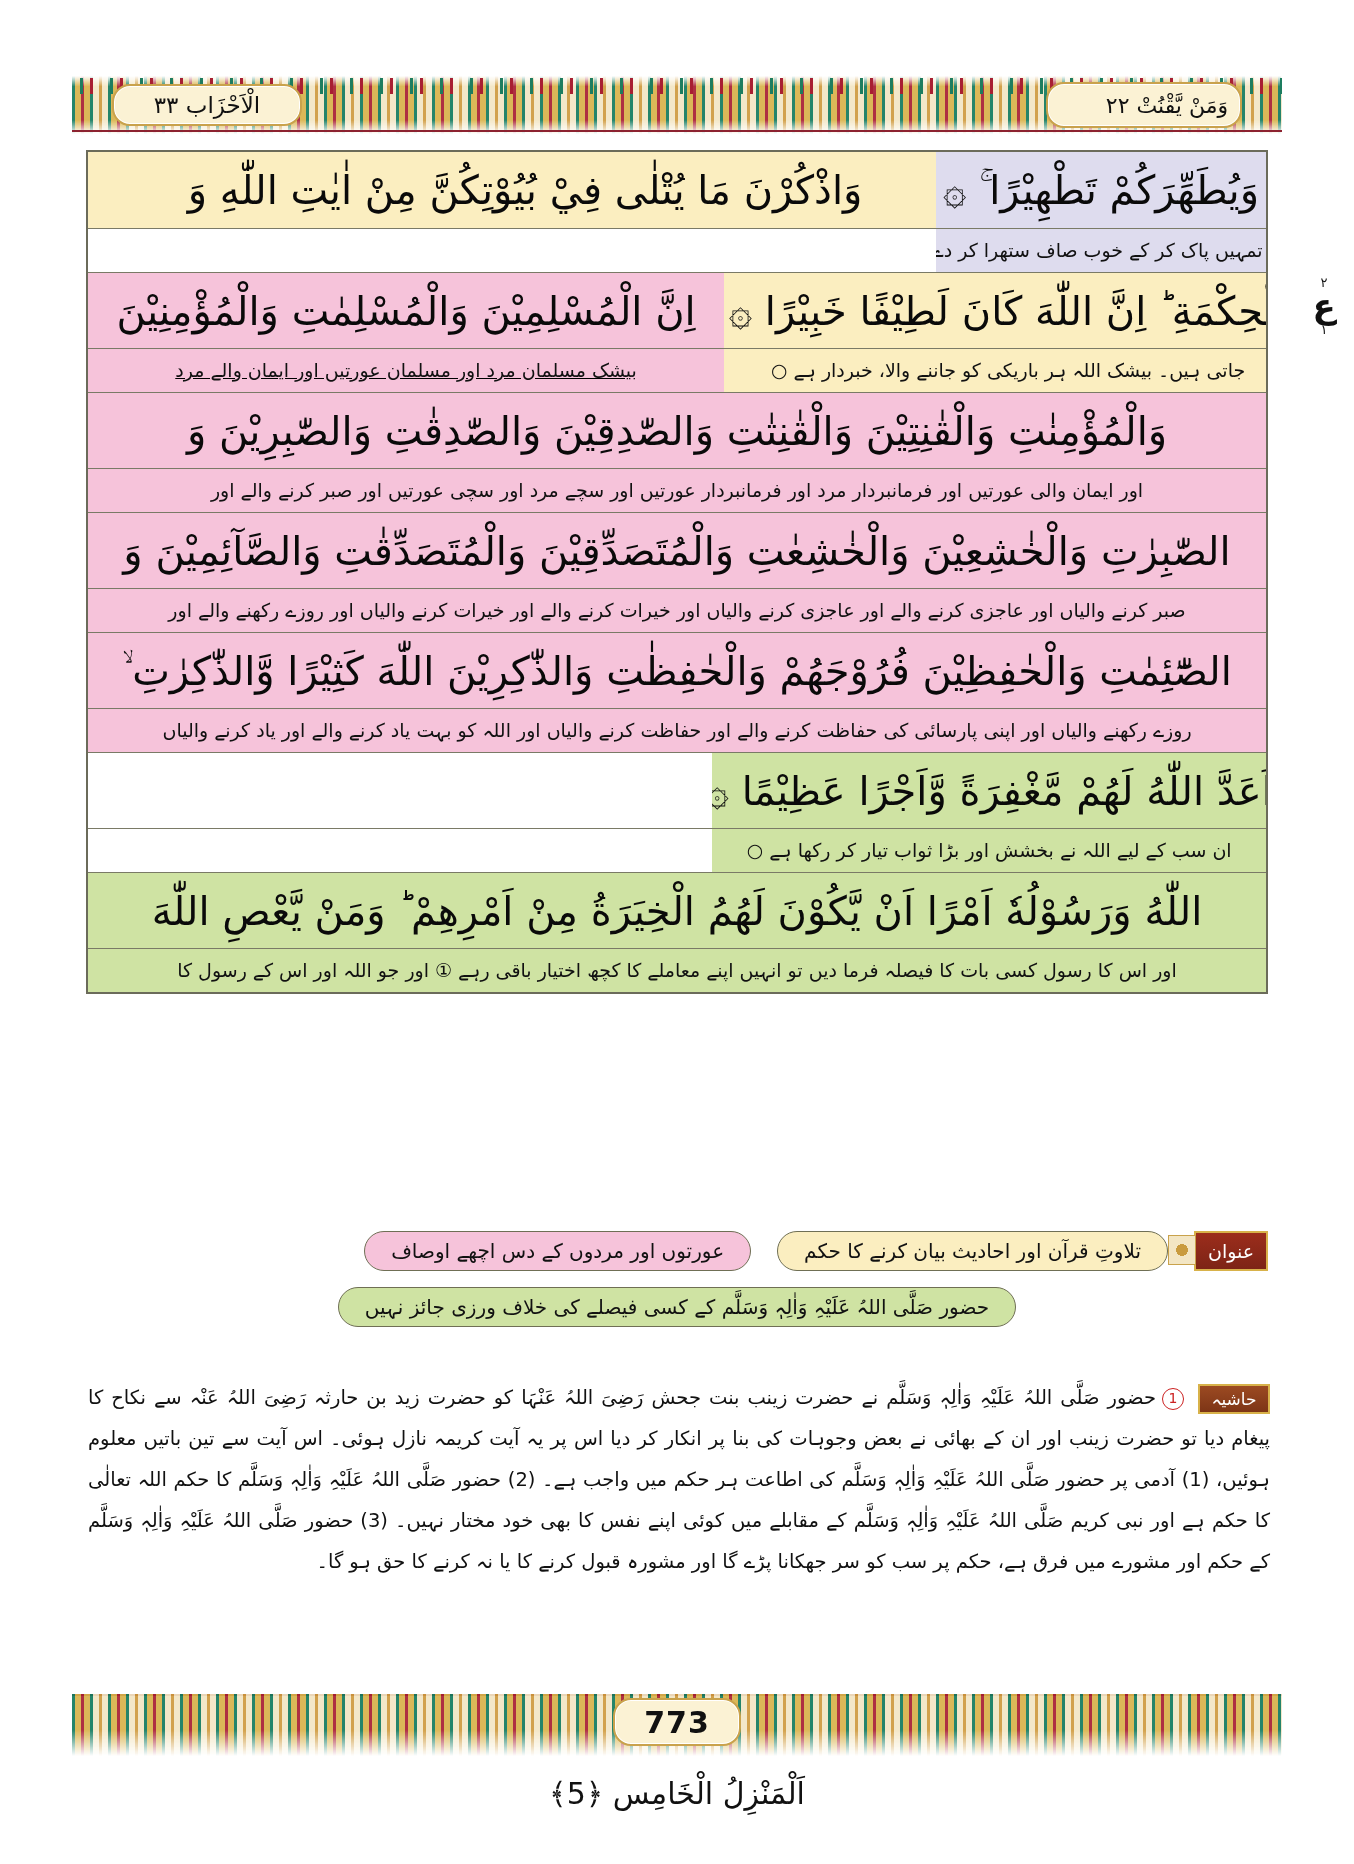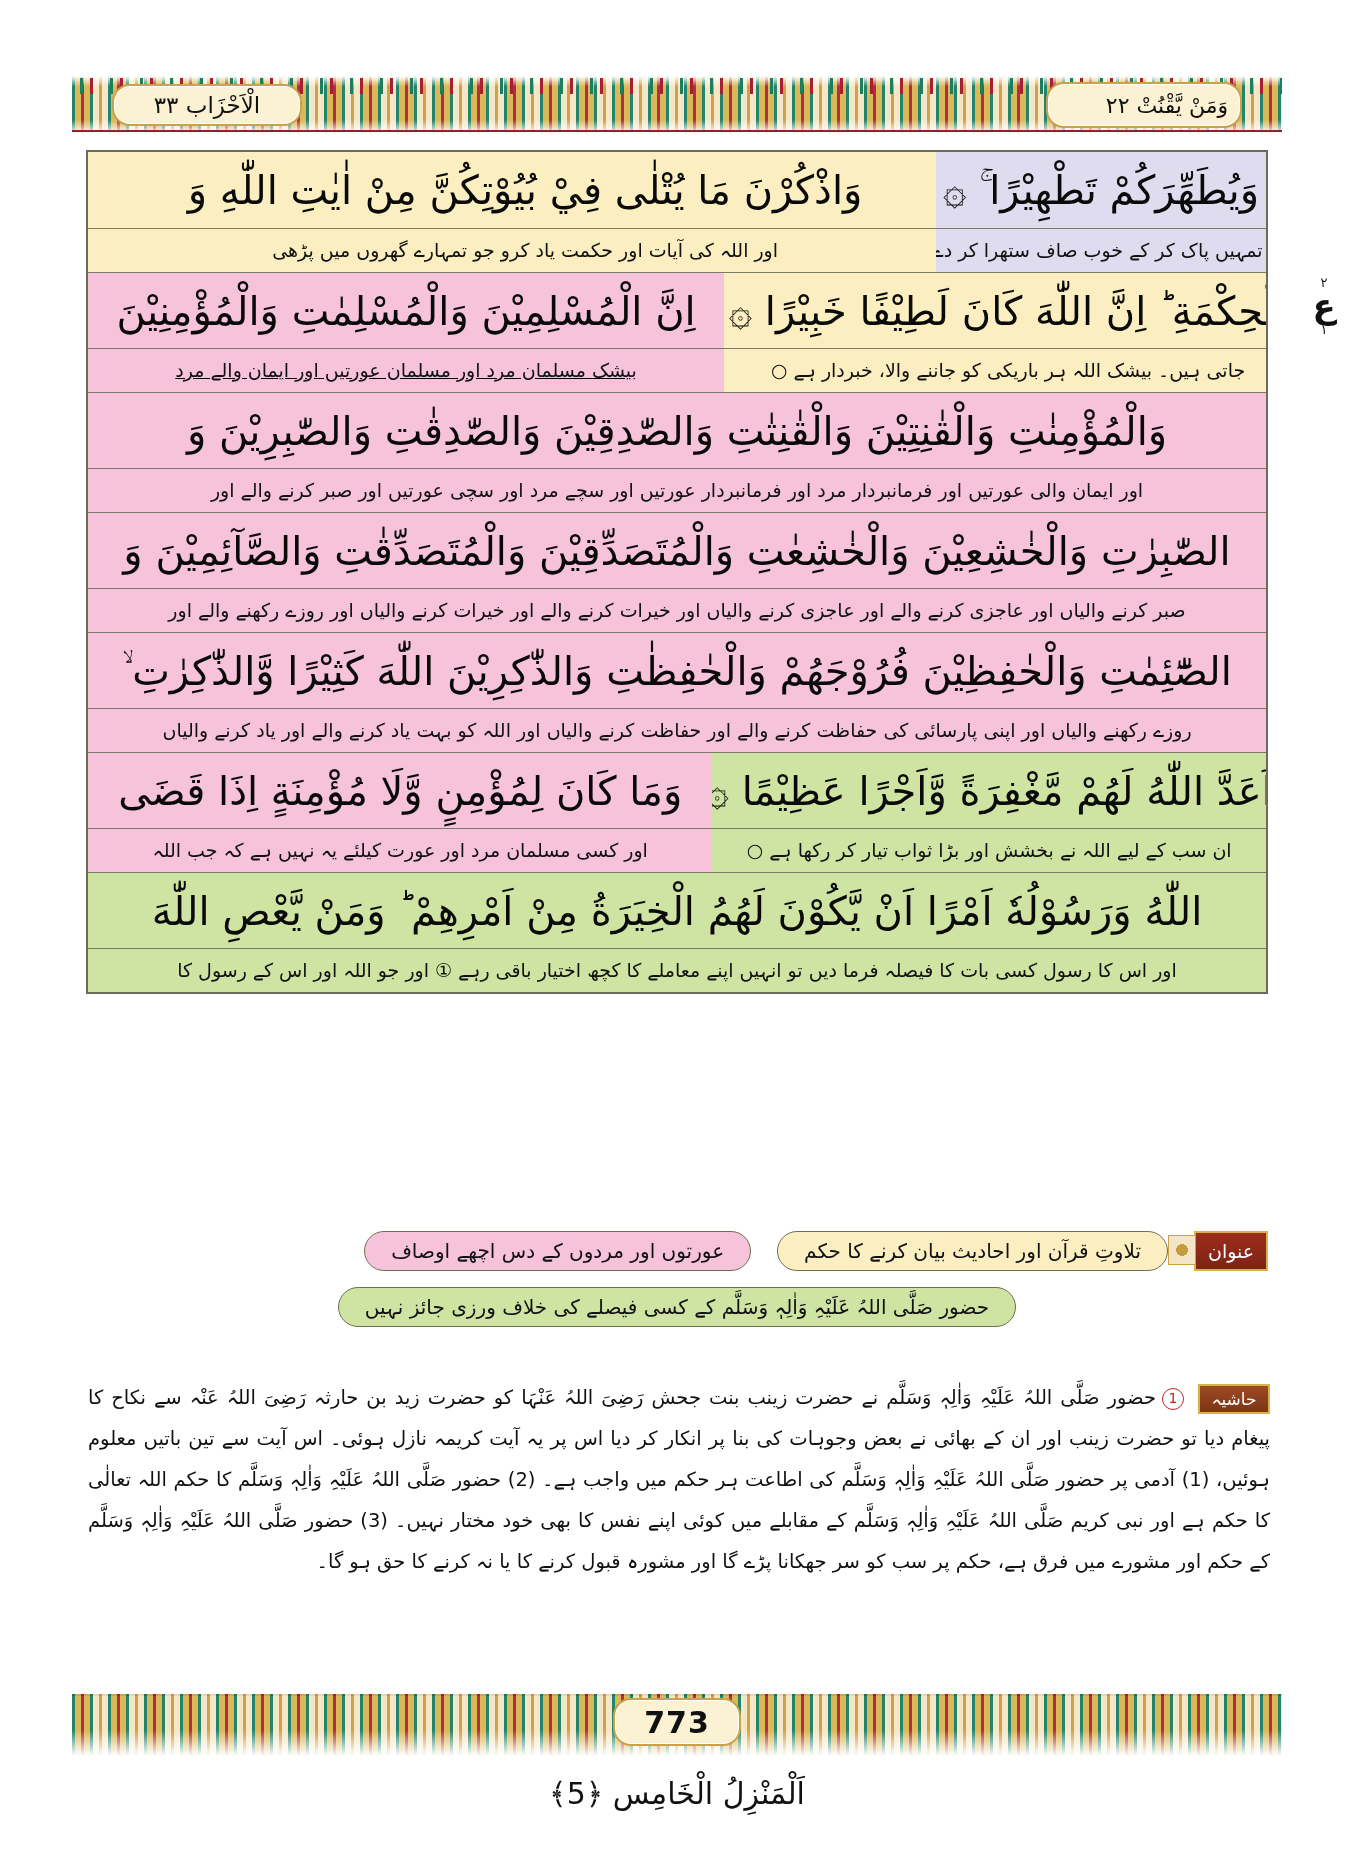--- a/index.html
+++ b/index.html
@@ -287,23 +287,20 @@
           <span class="arabic-text">وَيُطَهِّرَكُمْ تَطْهِيْرًا ۚ ۞</span>
         </div>
         <div class="seg bg-cream" style="width: 72%; justify-content: center;">
           <span class="arabic-text">وَاذْكُرْنَ مَا يُتْلٰى فِيْ بُيُوْتِكُنَّ مِنْ اٰيٰتِ اللّٰهِ وَ</span>
         </div>
       </div>
       <div class="row urdu-row">
         <div class="seg bg-lav" style="width: 28%; justify-content: center;">
           <span class="urdu-text">اور تمہیں پاک کر کے خوب صاف ستھرا کر دے ○</span>
         </div>
-        <div class="seg bg-cream" style="width: 72%; justify-content: center;">
-          <span class="urdu-text">اور اللہ کی آیات اور حکمت یاد کرو جو تمہارے گھروں میں پڑھی</span>
-        </div>
       </div>
       <div class="row arabic-row">
         <div class="seg bg-cream" style="width: 46%; justify-content: center;">
           <span class="arabic-text">الْحِكْمَةِ ؕ اِنَّ اللّٰهَ كَانَ لَطِيْفًا خَبِيْرًا ۞</span>
         </div>
         <div class="seg bg-pink" style="width: 54%; justify-content: center;">
           <span class="arabic-text">اِنَّ الْمُسْلِمِيْنَ وَالْمُسْلِمٰتِ وَالْمُؤْمِنِيْنَ</span>
         </div>
       </div>
       <div class="row urdu-row">
@@ -341,30 +338,24 @@
       </div>
       <div class="row urdu-row">
         <div class="seg bg-pink" style="width: 100%; justify-content: center;">
           <span class="urdu-text">روزے رکھنے والیاں اور اپنی پارسائی کی حفاظت کرنے والے اور حفاظت کرنے والیاں اور اللہ کو بہت یاد کرنے والے اور یاد کرنے والیاں</span>
         </div>
       </div>
       <div class="row arabic-row">
         <div class="seg bg-green" style="width: 47%; justify-content: center;">
           <span class="arabic-text">اَعَدَّ اللّٰهُ لَهُمْ مَّغْفِرَةً وَّاَجْرًا عَظِيْمًا ۞</span>
         </div>
-        <div class="seg bg-pink" style="width: 53%; justify-content: center;">
-          <span class="arabic-text">وَمَا كَانَ لِمُؤْمِنٍ وَّلَا مُؤْمِنَةٍ اِذَا قَضَى</span>
-        </div>
       </div>
       <div class="row urdu-row">
         <div class="seg bg-green" style="width: 47%; justify-content: center;">
           <span class="urdu-text">ان سب کے لیے اللہ نے بخشش اور بڑا ثواب تیار کر رکھا ہے ○</span>
-        </div>
-        <div class="seg bg-pink" style="width: 53%; justify-content: center;">
-          <span class="urdu-text">اور کسی مسلمان مرد اور عورت کیلئے یہ نہیں ہے کہ جب اللہ</span>
         </div>
       </div>
       <div class="row arabic-row">
         <div class="seg bg-green" style="width: 100%; justify-content: center;">
           <span class="arabic-text">اللّٰهُ وَرَسُوْلُهٗ اَمْرًا اَنْ يَّكُوْنَ لَهُمُ الْخِيَرَةُ مِنْ اَمْرِهِمْ ؕ وَمَنْ يَّعْصِ اللّٰهَ</span>
         </div>
       </div>
       <div class="row urdu-row">
         <div class="seg bg-green" style="width: 100%; justify-content: center;">
           <span class="urdu-text">اور اس کا رسول کسی بات کا فیصلہ فرما دیں تو انہیں اپنے معاملے کا کچھ اختیار باقی رہے ① اور جو اللہ اور اس کے رسول کا</span>

